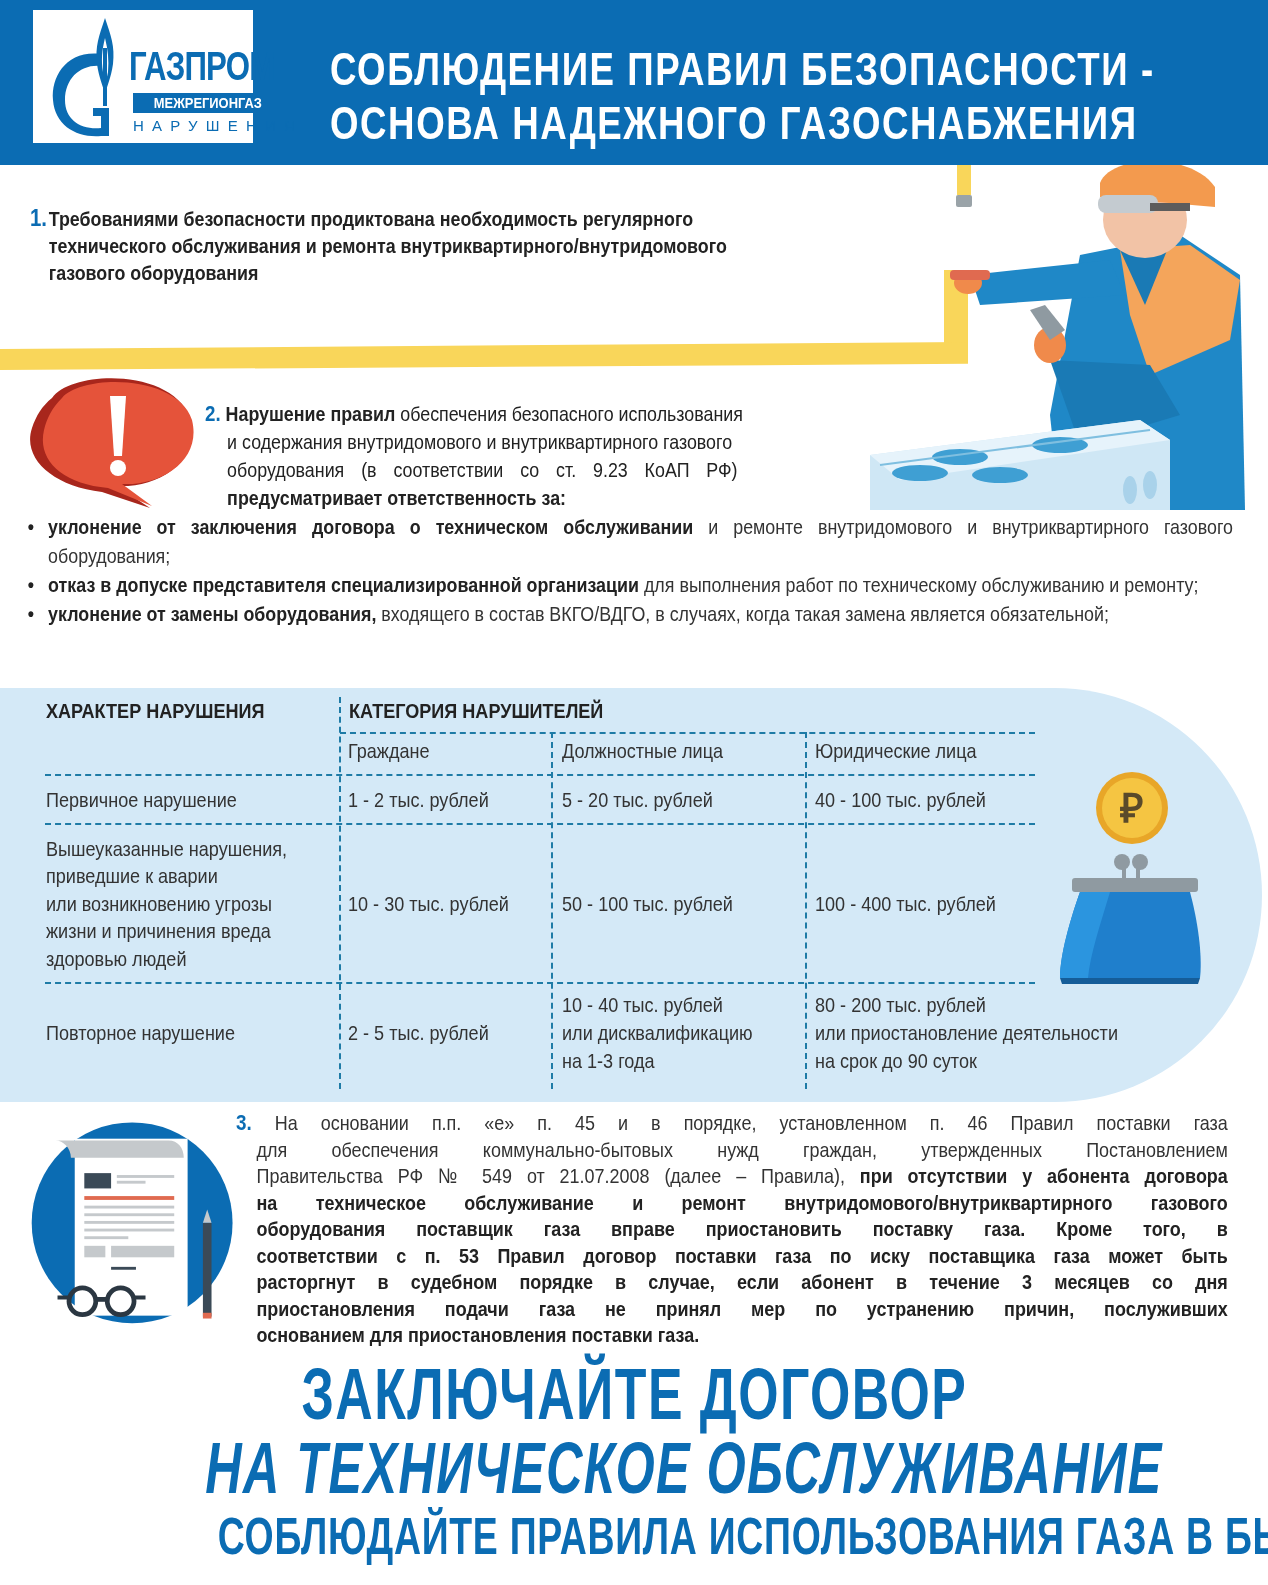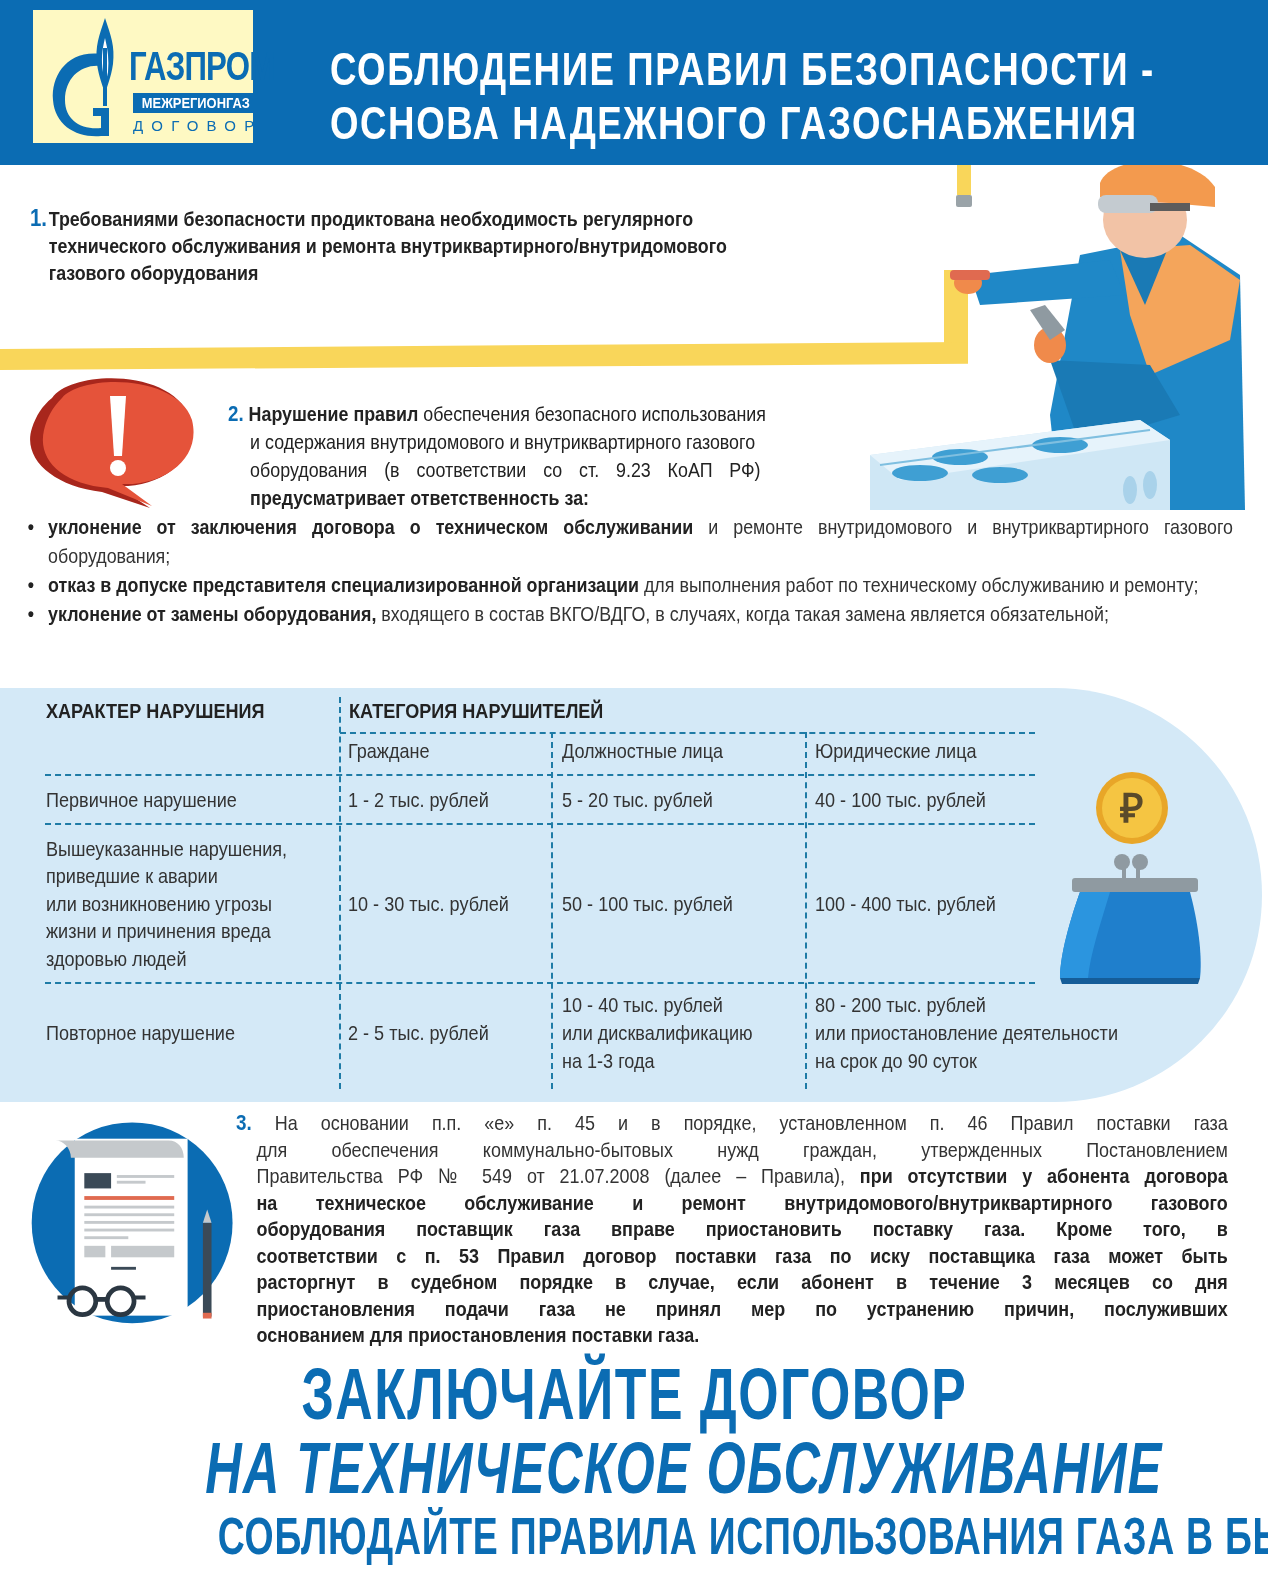--- a/index.html
+++ b/index.html
@@ -1,24 +1,24 @@
 <!DOCTYPE html>
 <html><head>
 <meta charset="utf-8">
 <style>
   * { box-sizing: border-box; margin: 0; padding: 0; }
   html, body { width: 1268px; height: 1585px; background: #ffffff; overflow: hidden; }
   body { position: relative; font-family: "Liberation Sans", sans-serif; color: #222; }
 
   
   .header { position: absolute; left: 0; top: 0; width: 1268px; height: 165px; background: #0b6cb3; }
-  .logo-box { position: absolute; left: 33px; top: 10px; width: 220px; height: 133px; background: #fef9c3; }
+  .logo-box { position: absolute; left: 33px; top: 10px; width: 220px; height: 133px; background: #ffffff; }
   .logo-mark { position: absolute; left: 14px; top: 6px; width: 78px; height: 122px; }
   .logo-name { position: absolute; left: 96px; top: 36px; font-family: "Liberation Sans", sans-serif; font-weight: bold; font-size: 40px; color: #0b6cb3; letter-spacing: -1px; transform: scaleX(0.78); transform-origin: left top; line-height: 1; }
-  .logo-sub { position: absolute; left: 100px; top: 83px; width: 150px; height: 20px; background: #0b6cb3; color: #fff; font-weight: bold; font-size: 15px; line-height: 20px; text-align: left; letter-spacing: 0px; }
+  .logo-sub { position: absolute; left: 100px; top: 83px; width: 150px; height: 20px; background: #0b6cb3; color: #fff; font-weight: bold; font-size: 15px; line-height: 20px; text-align: center; letter-spacing: 0px; }
   .logo-sub span { display: inline-block; transform: scaleX(0.86); }
   .logo-city { position: absolute; left: 100px; top: 106px; width: 150px; font-size: 15px; color: #0b6cb3; letter-spacing: 8.2px; text-align: left; line-height: 20px; }
   .header-title { position: absolute; left: 330px; top: 42px; color: #ffffff; font-weight: bold; font-size: 47px; line-height: 54px; letter-spacing: 2px; transform: scaleX(0.78); transform-origin: left top; white-space: nowrap; }
 
   
   .pipe-h { position: absolute; left: 0; top: 342px; width: 968px; height: 28px; background: #f9d65a; clip-path: polygon(0 25%, 100% 0, 100% 78%, 0 100%); }
   .pipe-v { position: absolute; left: 944px; top: 270px; width: 24px; height: 92px; background: #f9d65a; border-radius: 0 0 14px 0; }
   .pipe-top { position: absolute; left: 957px; top: 165px; width: 14px; height: 30px; background: #f9d65a; }
   .pipe-cap { position: absolute; left: 956px; top: 195px; width: 16px; height: 12px; background: #9aa3a8; border-radius: 2px; }
 
@@ -26,21 +26,21 @@
 
   
   .s1 { position: absolute; left: 30px; top: 204px; width: 830px; font-weight: bold; font-size: 21px; line-height: 27px; color: #222; }
   .s1 .num { color: #0b6cb3; font-size: 24px; margin-right: 2px; }
   .cond-block { transform: scaleX(0.85); transform-origin: left top; }
 
   
   .alert { position: absolute; left: 22px; top: 368px; width: 175px; height: 140px; }
 
   
-  .s2 { position: absolute; left: 205px; top: 400px; width: 740px; font-size: 21px; line-height: 28px; color: #222; margin-left: 23px; }
+  .s2 { position: absolute; left: 205px; top: 400px; width: 740px; font-size: 21px; line-height: 28px; color: #222; }
   .s2 .num { color: #0b6cb3; font-weight: bold; font-size: 22px; }
   .s2 b { font-weight: bold; }
 
   
   .bullets { position: absolute; left: 26px; top: 512px; width: 1420px; font-size: 21px; line-height: 29px; color: #333; transform: scaleX(0.85); transform-origin: left top; }
   .bullet { position: relative; padding-left: 26px; text-align: justify; margin-bottom: 0; }
   .bullet .dot { position: absolute; left: 2px; top: 0; font-weight: bold; color: #222; }
   .bullet b { color: #222; }
 
   
@@ -78,21 +78,21 @@
 <div class="header">
   <div class="logo-box">
     <svg class="logo-mark" viewBox="0 0 78 122">
       <path d="M58 2 C52 20 48 30 50 48 C52 62 56 70 58 78 C60 70 64 62 66 48 C68 30 64 20 58 2 Z" fill="#0b6cb3"></path>
       <path d="M58 22 C55 34 54 44 56 56 C57 62 58 66 58 70 C58 66 60 62 61 56 C62 44 61 34 58 22 Z" fill="#ffffff"></path>
       <path d="M58 32 L58 90" stroke="#0b6cb3" stroke-width="4"></path>
       <path d="M54 38 C20 34 4 60 6 84 C8 110 30 122 54 120 L62 120 L62 92 L46 92 L46 100 L54 100 L54 112 C34 114 18 104 18 84 C18 62 34 48 54 50 Z" fill="#0b6cb3"></path>
     </svg>
     <div class="logo-name">ГАЗПРОМ</div>
     <div class="logo-sub"><span>МЕЖРЕГИОНГАЗ</span></div>
-    <div class="logo-city">ДОГОВОР</div>
+    <div class="logo-city">НАРУШЕНИЯ</div>
   </div>
   <div class="header-title">
     <div>СОБЛЮДЕНИЕ ПРАВИЛ БЕЗОПАСНОСТИ -</div>
     <div>ОСНОВА НАДЕЖНОГО ГАЗОСНАБЖЕНИЯ</div>
   </div>
 </div>
 
 <div class="pipe-top"></div>
 <div class="pipe-cap"></div>
 <div class="pipe-v"></div>

